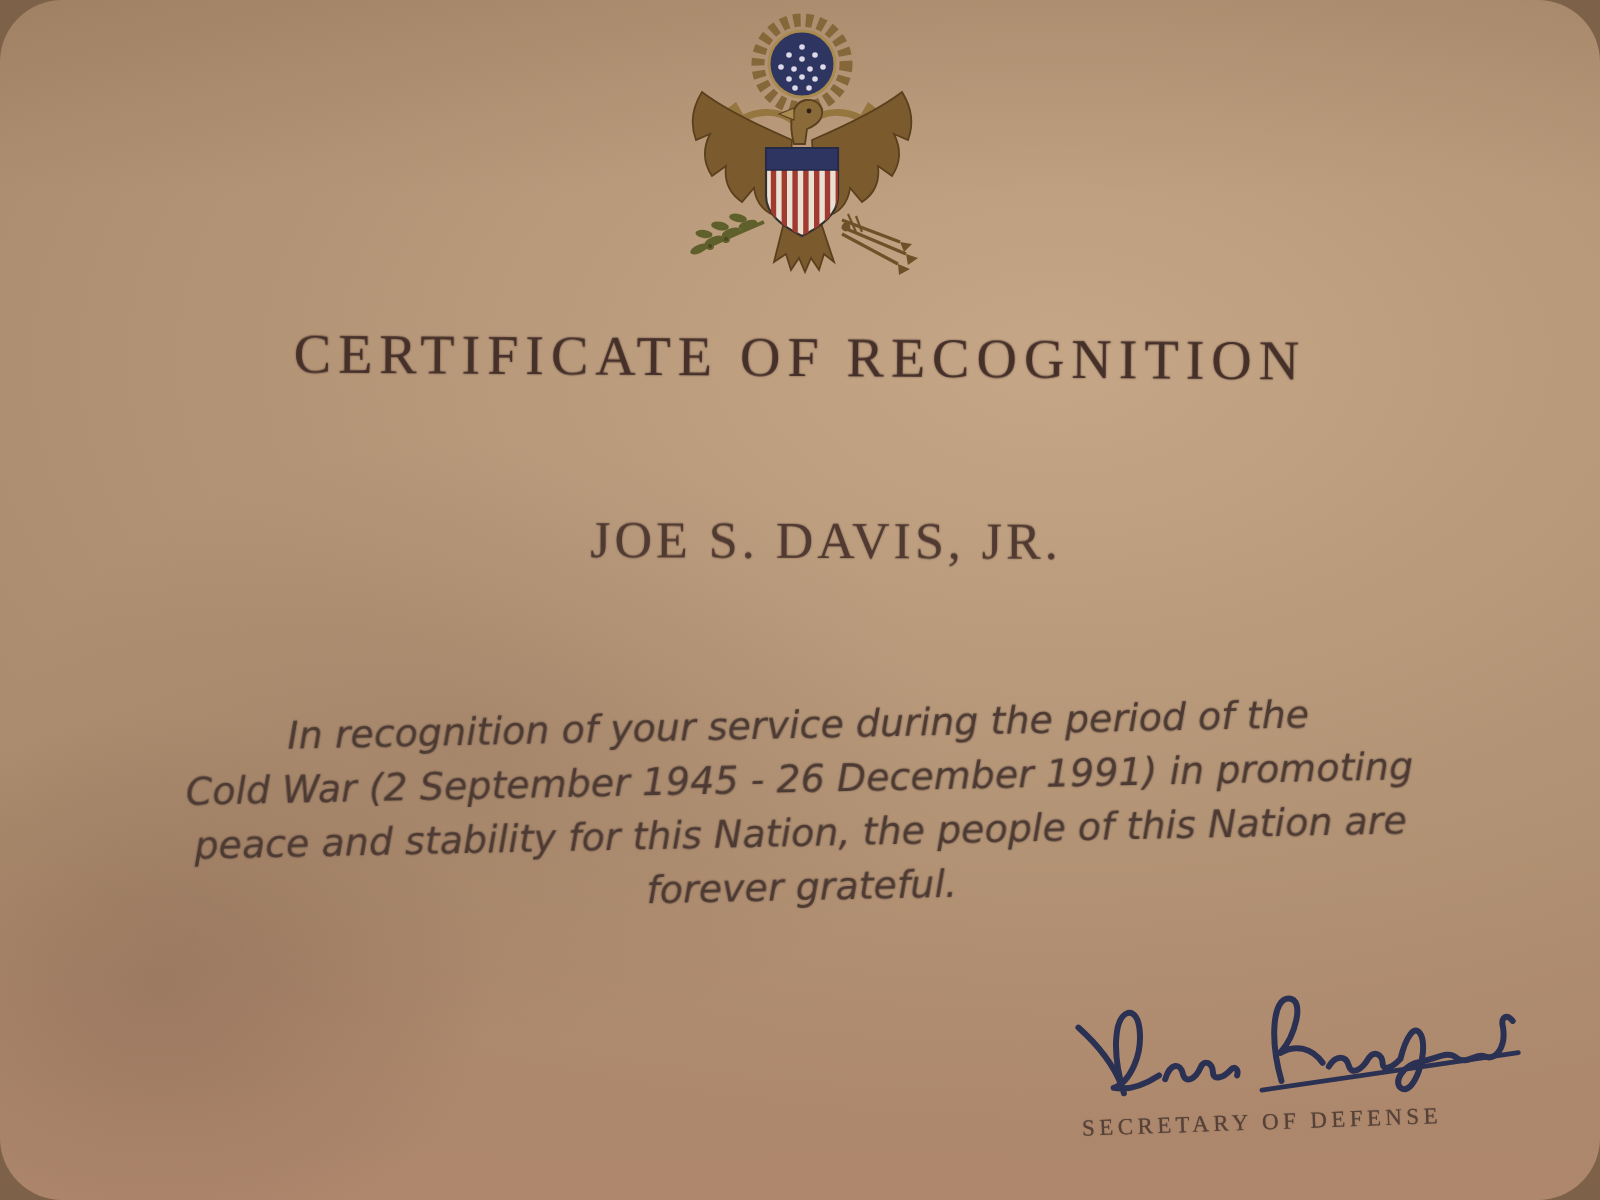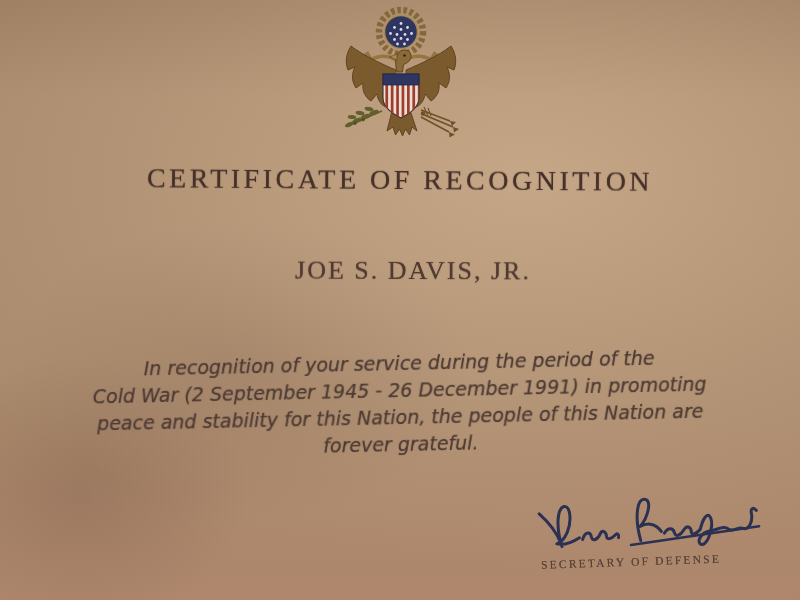--- a/index.html
+++ b/index.html
@@ -11,20 +11,21 @@
   .photo {
     position: relative; width: 800px; height: 600px; overflow: hidden;
     background-color: var(--paper, #aa8a6c);
     background-image:
       radial-gradient(115% 90% at 66% 30%, rgba(255,226,192,0.32) 0%, rgba(255,226,192,0.10) 45%, rgba(0,0,0,0) 72%),
       radial-gradient(42% 36% at 30% 62%, rgba(95,62,50,0.17) 0%, rgba(0,0,0,0) 70%),
       radial-gradient(30% 32% at 10% 82%, rgba(90,58,48,0.20) 0%, rgba(0,0,0,0) 70%),
       linear-gradient(to bottom, rgba(110,78,50,0.20) 0%, rgba(0,0,0,0) 16%),
       linear-gradient(to top, rgba(190,122,110,0.20) 0%, rgba(0,0,0,0) 32%),
       radial-gradient(140% 125% at 50% 45%, rgba(0,0,0,0) 55%, rgba(52,33,20,0.30) 100%);
+    border-radius: 31px;
   }
   .soft { filter: blur(0.35px); }
 
   .seal {
     position: absolute; left: 336px; top: 4px; width: 130px; height: 140px;
   }
 
   .title {
     position: absolute; left: 0; top: 164px; width: 800px; margin: 0;
     text-align: center; font-size: 28px; font-weight: normal;

